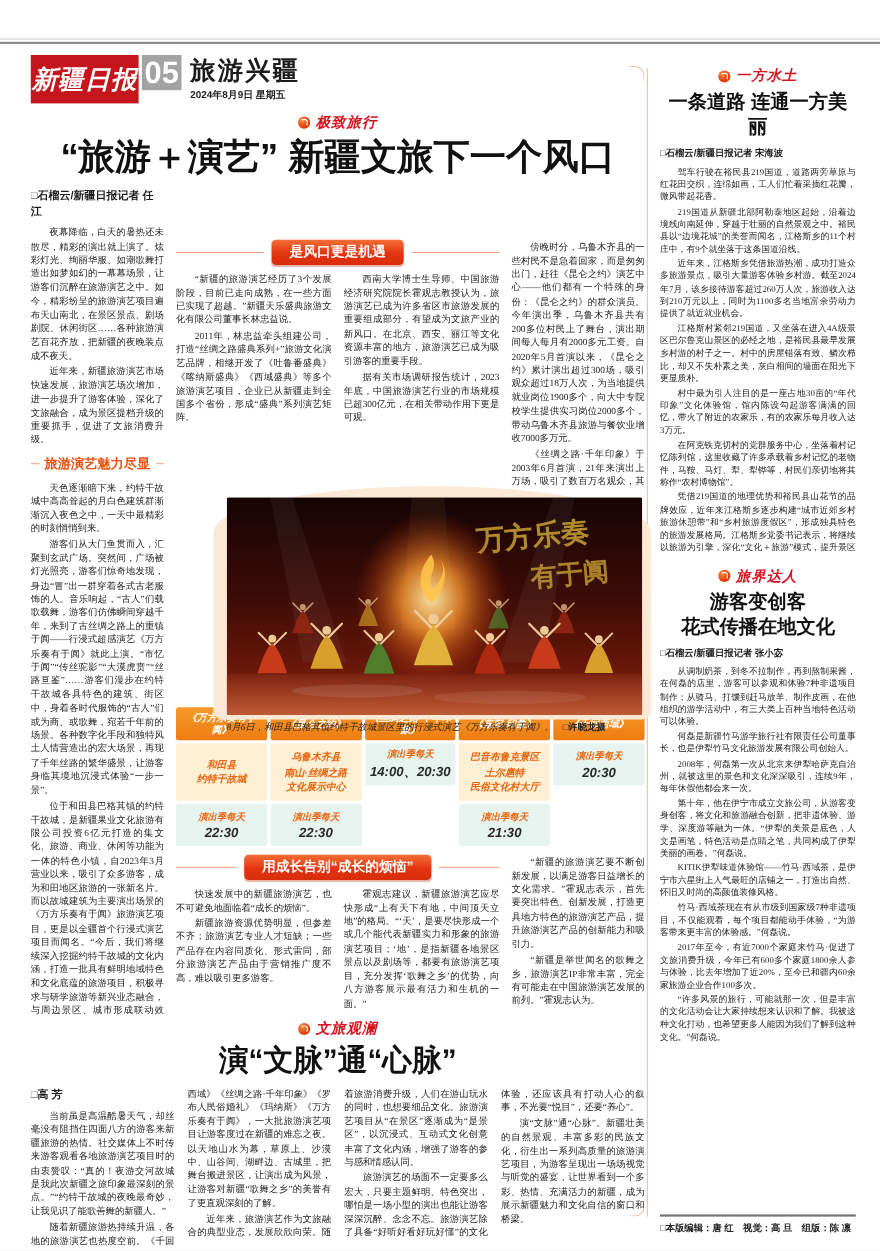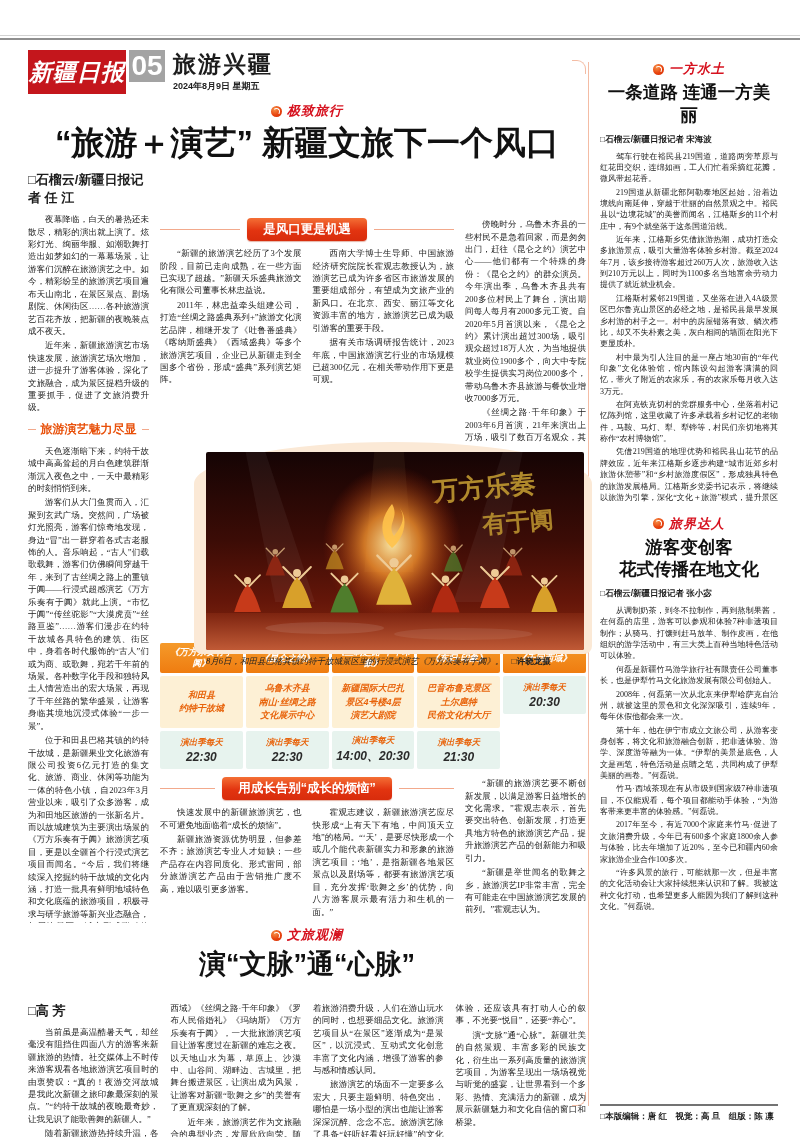--- a/index.html
+++ b/index.html
@@ -23,21 +23,21 @@
     width:36px; height:32px; background:#a3a3a3; color:#fff; margin-left:3px;
     display:flex; align-items:center; justify-content:center;
     font-family:"Liberation Sans","DejaVu Sans",sans-serif; font-size:28px; font-weight:bold;
   }
   .section-block { margin-left:8px; padding-top:2px; font-family:"Liberation Sans","DejaVu Sans",sans-serif; }
   .section-title { font-size:23px; font-weight:900; letter-spacing:2px; line-height:1.1; }
   .section-date  { font-size:9px; font-weight:bold; color:#222; margin-top:3px; }
 
   
   .para { font-size:8.5px; line-height:1.46; text-align:justify; text-indent:2em; color:#222; margin-bottom:2px; }
-  .byline { font-family:"Liberation Sans","DejaVu Sans",sans-serif; font-weight:bold; font-size:13px; margin-bottom:6px; }
+  .byline { font-family:"Liberation Sans","DejaVu Sans",sans-serif; font-weight:bold; font-size:10px; margin-bottom:6px; }
 
   
   .kicker { display:flex; align-items:center; justify-content:center; gap:5px; height:14px; }
   .kicker-icon { position:relative; width:11px; height:11px; border-radius:50%;
     background:radial-gradient(circle at 35% 30%, #f6934a 0%, #e8430e 55%, #cf2c06 100%); flex:0 0 auto; }
   .kicker-icon::after { content:""; position:absolute; left:2px; top:2px; width:5px; height:5px;
     border-radius:50%; border:1.5px solid #fff; border-left-color:transparent; border-bottom-color:transparent; }
   .kicker-text { color:#d6121f; font-family:"Liberation Sans","DejaVu Sans",sans-serif;
     font-weight:bold; font-style:italic; font-size:13px; letter-spacing:1px; }
 
@@ -92,21 +92,21 @@
   .tcol .tvalue { color:#2a2a2a; font-size:12px; font-weight:bold; }
 
   .rowD { display:flex; gap:11px; margin-top:8px; height:146px; }
   .centerD { flex:1; }
   .centerD .twocol { height:114px; }
   .col4b { height:146px; }
 
   
   .bottom { position:absolute; left:28px; top:928px; width:558px; }
   .bottom-title { text-align:center; font-family:"Liberation Sans","DejaVu Sans",sans-serif;
-    font-weight:900; font-size:27px; margin:4px 0 20px; color:#111; }
+    font-weight:900; font-size:27px; margin:4px 0 6px; color:#111; }
   .bottom-body { column-count:4; column-gap:12px; height:152px; overflow:hidden; }
   .corner-tr, .corner-br { position:absolute; width:14px; height:14px; }
   .corner-tr { left:572px; top:60px; border-top:1px solid #f4bca4; border-right:1px solid #f4bca4; border-top-right-radius:9px; }
   .corner-br { left:572px; top:1092px; border-bottom:1px solid #f4bca4; border-right:1px solid #f4bca4; border-bottom-right-radius:9px; }
   .divider-v { position:absolute; left:588px; top:62px; width:1px; height:1044px; background:#f4bca4; }
 
   
   .sidebar { position:absolute; left:600px; top:62px; width:178px; }
   .side-title { text-align:center; font-family:"Liberation Sans","DejaVu Sans",sans-serif;
     font-weight:900; font-size:17.5px; line-height:1.3; margin:5px 0 7px; color:#111; }
@@ -304,23 +304,20 @@
               <div class="venue">乌鲁木齐县
 南山·丝绸之路
 文化展示中心</div>
               <div class="timecell">
                 <span class="tlabel">演出季每天</span>
                 <span class="tvalue">22:30</span>
               </div>
             </div>
             <div class="tcol">
               <div class="show">《丝绸之路·千年印象》</div>
-              <div class="venue">新疆国际大巴扎
-景区4号楼4层
-演艺大剧院</div>
               <div class="timecell">
                 <span class="tlabel">演出季每天</span>
                 <span class="tvalue">14:00、20:30</span>
               </div>
             </div>
             <div class="tcol">
               <div class="show">《东归·印象》</div>
               <div class="venue">巴音布鲁克景区
 土尔扈特
 民俗文化村大厅</div>
@@ -406,20 +403,21 @@
       <h3 class="side-title">
         <span style="display:block">游客变创客</span>
         <span style="display:block">花式传播在地文化</span>
       </h3>
       <div class="byline">□石榴云/新疆日报记者 张小宓</div>
       <div class="side-art2-body">
           <p class="para">从调制奶茶，到冬不拉制作，再到熬制果酱，在何磊的店里，游客可以参观和体验7种非遗项目制作；从骑马、打馕到赶马放羊、制作皮画，在他组织的游学活动中，有三大类上百种当地特色活动可以体验。</p>
           <p class="para">何磊是新疆竹马游学旅行社有限责任公司董事长，也是伊犁竹马文化旅游发展有限公司创始人。</p>
           <p class="para">2008年，何磊第一次从北京来伊犁哈萨克自治州，就被这里的景色和文化深深吸引，连续9年，每年休假他都会来一次。</p>
           <p class="para">第十年，他在伊宁市成立文旅公司，从游客变身创客，将文化和旅游融合创新，把非遗体验、游学、深度游等融为一体。“伊犁的美景是底色，人文是画笔，特色活动是点睛之笔，共同构成了伊犁美丽的画卷。”何磊说。</p>
+          <p class="para">KITIK伊犁味道体验馆——竹马·西域茶，是伊宁市六星街上人气最旺的店铺之一，打造出自然、怀旧又时尚的高颜值装修风格。</p>
           <p class="para">竹马·西域茶现在有从市级到国家级7种非遗项目，不仅能观看，每个项目都能动手体验，“为游客带来更丰富的体验感。”何磊说。</p>
           <p class="para">2017年至今，有近7000个家庭来竹马·促进了文旅消费升级，今年已有600多个家庭1800余人参与体验，比去年增加了近20%，至今已和疆内60余家旅游企业合作100多次。</p>
           <p class="para">“许多风景的旅行，可能就那一次，但是丰富的文化活动会让大家持续想来认识和了解。我被这种文化打动，也希望更多人能因为我们了解到这种文化。”何磊说。</p>
         </div>
     </div>
   </div>
 
   <div class="side-footer">□本版编辑：唐 红　视觉：高 旦　组版：陈 凛</div>
 
 </div>

